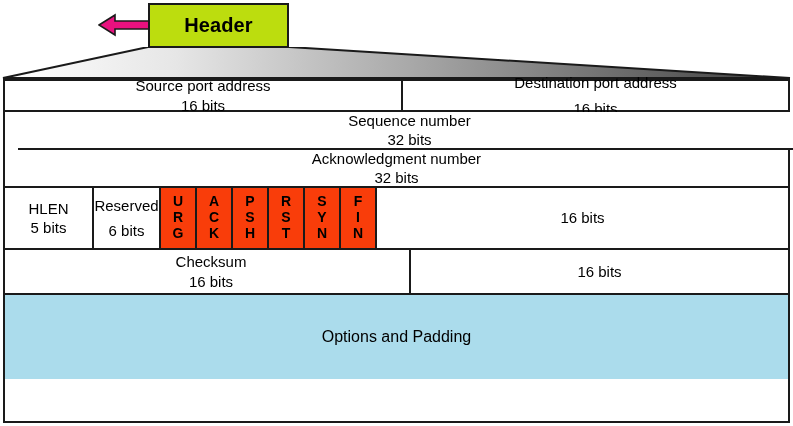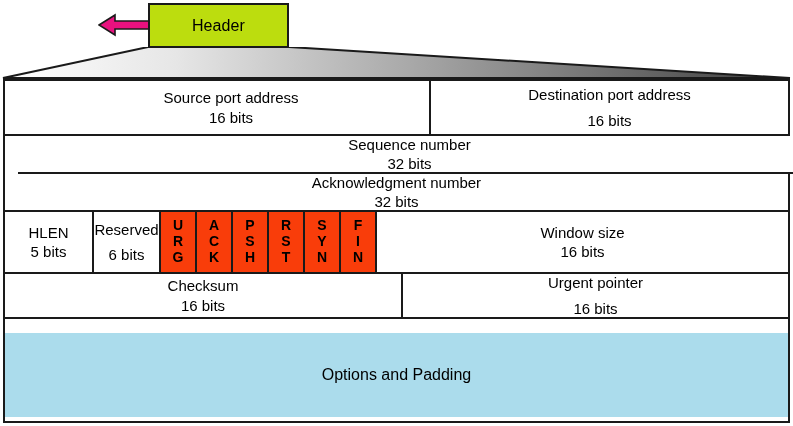--- a/index.html
+++ b/index.html
@@ -3,21 +3,21 @@
 <meta charset="utf-8">
 <style>
   html,body{margin:0;padding:0;background:#ffffff;}
   body{width:793px;height:426px;overflow:hidden;
        font-family:"Liberation Sans","DejaVu Sans",sans-serif;color:#000;}
   #stage{position:relative;width:793px;height:426px;}
 
   
   .pkt-box{position:absolute;box-sizing:border-box;border:2px solid #1a1a1a;
            display:flex;align-items:center;justify-content:center;
-           font-size:16px;letter-spacing:.1px;background:#fff;}
+           font-size:20px;letter-spacing:.1px;background:#fff;font-weight:bold;}
   #hdr-box{left:148px;top:3px;width:141px;height:45px;background:#bcdd0e;}
   #data-box{left:288px;top:3px;width:333px;height:45px;background:#fff;}
 
   
   #arrow{position:absolute;left:98px;top:12px;width:54px;height:26px;}
 
   
   #funnel{position:absolute;left:0px;top:47px;width:793px;height:33px;}
 
   
@@ -26,26 +26,26 @@
        display:flex;flex-direction:column;}
   .row{display:flex;box-sizing:border-box;border-bottom:2px solid #1a1a1a;
        width:100%;}
   .row:last-child{border-bottom:none;}
   .cell{box-sizing:border-box;display:flex;flex-direction:column;
         align-items:center;justify-content:center;
         font-size:15px;line-height:1.28;text-align:center;background:#fff;}
   .cell + .cell{border-left:2px solid #1a1a1a;gap:6px;}
   .cell .l2{font-size:15px;}
 
-  #r-ports{height:55px;padding-left:28px;}
+  #r-ports{height:31px;}
   #r-seq{height:38px;margin-left:13px;}
   #r-ack{height:38px;}
   #r-flags{height:62px;}
-  #r-cksum{height:45px;}
-  #r-opts{height:var(--optsH,84px);border-bottom:none;margin-top:14px;}
+  #r-cksum{height:45px;padding-left:8px;}
+  #r-opts{height:var(--optsH,84px);border-bottom:none;}
 
   .half-l{width:396px;}
   .half-r{flex:1;}
   .full{width:100%;}
 
   
   #c-hlen{width:87px;}
   #c-resv{width:67px;}
   #flagwrap{width:218px;display:flex;box-sizing:border-box;
             border-left:2px solid #1a1a1a;border-right:2px solid #1a1a1a;}
@@ -155,32 +155,30 @@
           <span>N</span>
         </div>
         <div class="flag">
           <span>F</span>
           <span>I</span>
           <span>N</span>
         </div>
       </div>
 
       <div id="c-win">
-        <span>Window size</span>
         <span class="l2">16 bits</span>
       </div>
     </div>
 
     <div class="row" id="r-cksum">
       <div class="cell half-l">
         <span>Checksum</span>
         <span class="l2">16 bits</span>
       </div>
       <div class="cell half-r">
-        <span>Urgent pointer</span>
         <span class="l2">16 bits</span>
       </div>
     </div>
 
     <div class="row" id="r-opts">
       <div id="opts-cell">
         <span>Options and Padding</span>
       </div>
     </div>
 

